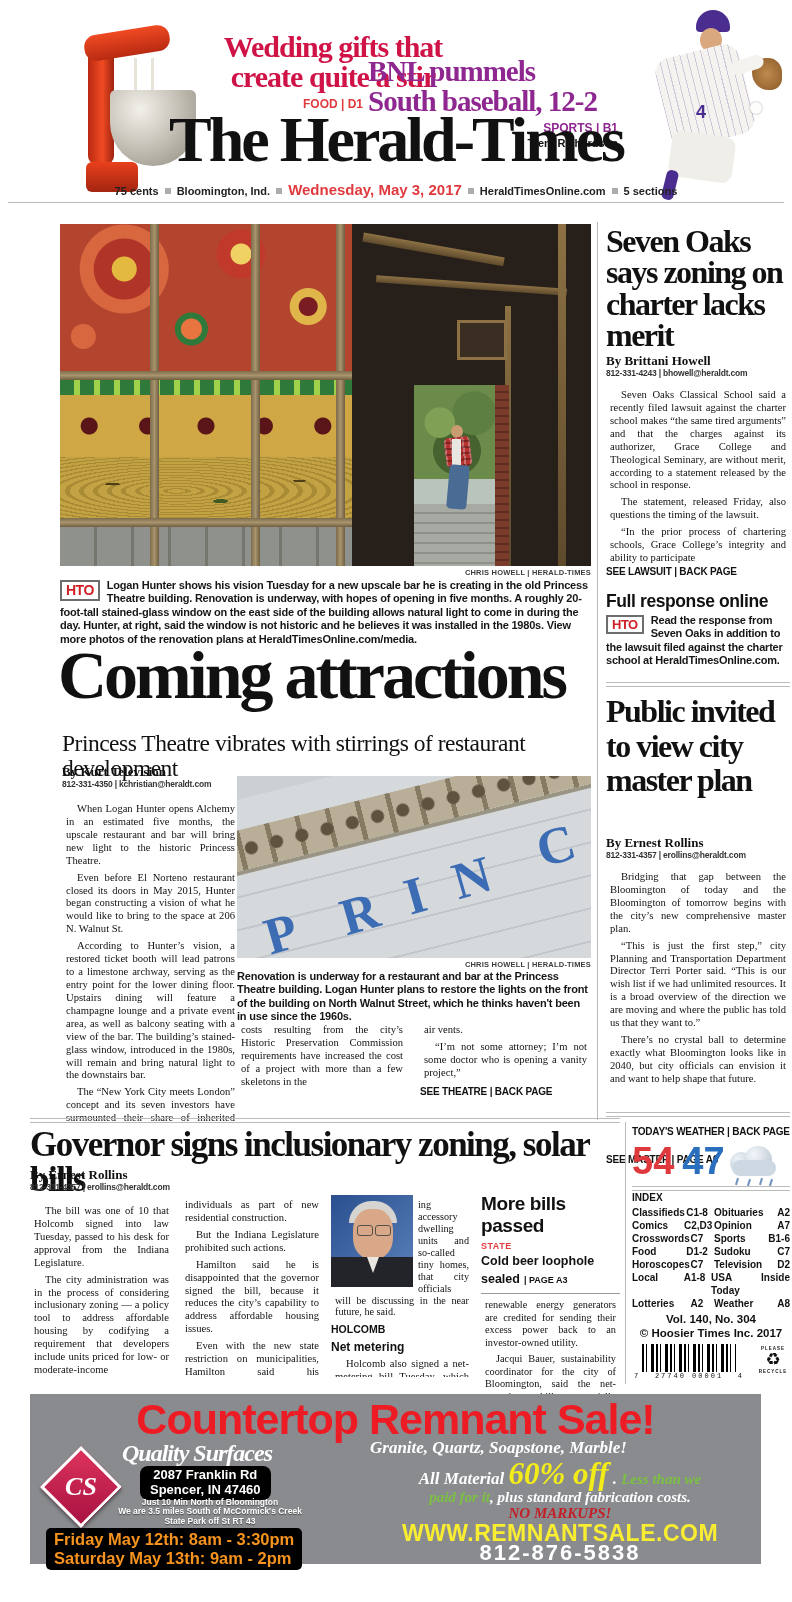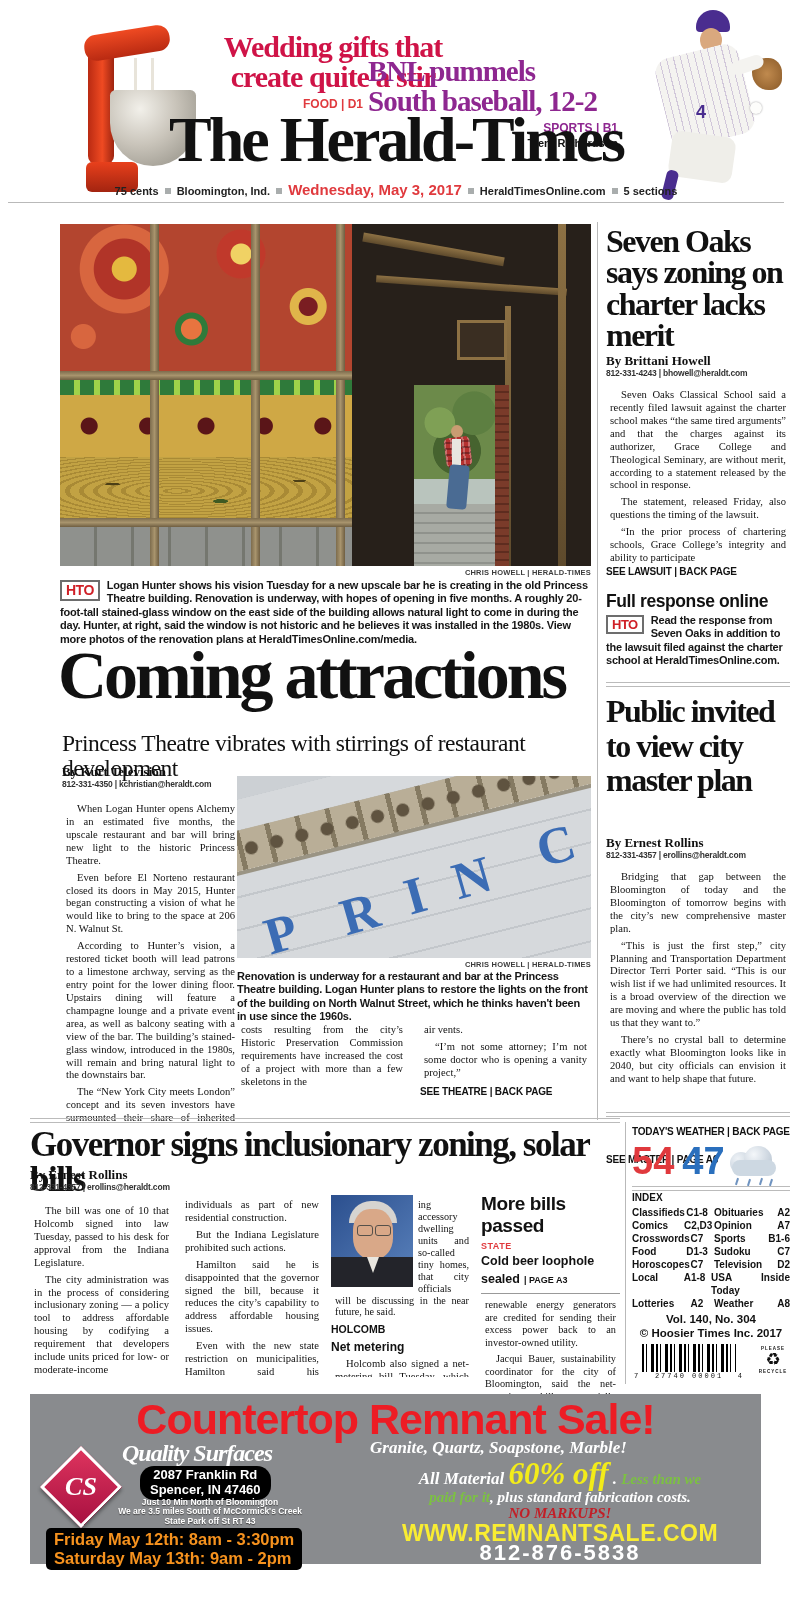--- a/index.html
+++ b/index.html
@@ -55,21 +55,21 @@
   .irow{display:flex;font-family:"Liberation Sans",sans-serif;font-weight:700;font-size:10px;line-height:13px}
   .irow .n1{width:52px}.irow .p1{width:26px;text-align:center;margin-right:4px}
   .irow .n2{width:52px}.irow .p2{flex:1;text-align:right}
   .vol{font-family:"Liberation Sans",sans-serif;font-weight:700;font-size:11.5px;text-align:center;line-height:1.25}
   .barcode{height:28px;background:repeating-linear-gradient(90deg,#000 0 2px,#fff 2px 4px,#000 4px 5px,#fff 5px 9px,#000 9px 12px,#fff 12px 14px)}
   .bdig{font-family:"Liberation Mono",monospace;font-size:7px;text-align:center;letter-spacing:2px}
   
   .ad{background:#898b8e}
   .ad-hl{font-family:"Liberation Sans",sans-serif;font-weight:700;font-size:43px;letter-spacing:-1px;color:#ed1c24;text-align:center;line-height:1}
   .ad-brand{font-style:italic;font-weight:700;font-size:24px;color:#fff;letter-spacing:-1px}
-  .ad-addr{background:#000;color:#fff;font-family:"Liberation Sans",sans-serif;font-weight:700;font-size:13px;line-height:1.15;text-align:center;padding:2px 10px;border-radius:14px}
+  .ad-addr{background:#000;color:#fff;font-family:"Liberation Sans",sans-serif;font-weight:700;font-size:13px;line-height:1.15;text-align:center;padding:2px 10px;border-radius:8px}
   .ad-loc{color:#fff;font-family:"Liberation Sans",sans-serif;font-weight:700;font-size:8.5px;line-height:1.1;text-align:center;text-shadow:0 1px 1px #444}
   .ad-sched{background:#000;border-radius:5px;padding:2px 8px;color:#f6921e;font-family:"Liberation Sans",sans-serif;font-weight:700;font-size:16.5px;line-height:1.15;white-space:nowrap}
   .ad-it{font-style:italic;font-weight:700;color:#fff}
   .diamond{width:58px;height:58px;transform:rotate(45deg);background:linear-gradient(135deg,#e0355f,#a50f3f);box-shadow:inset 0 0 0 3px #fff, 2px 2px 4px rgba(0,0,0,.4)}
   .diamond span{display:block;transform:rotate(-45deg);color:#fff;font-style:italic;font-weight:700;font-size:26px;text-align:center;line-height:58px;font-family:"Liberation Serif",serif}
 </style>
 </head>
 <body>
 
 <div id="page">
@@ -327,21 +327,21 @@
         <span class="p2">A7</span>
       </div>
     <div class="irow">
         <span class="n1">Crosswords</span>
         <span class="p1">C7</span>
         <span class="n2">Sports</span>
         <span class="p2">B1-6</span>
       </div>
     <div class="irow">
         <span class="n1">Food</span>
-        <span class="p1">D1-3</span>
+        <span class="p1">D1-2</span>
         <span class="n2">Sudoku</span>
         <span class="p2">C7</span>
       </div>
     <div class="irow">
         <span class="n1">Horoscopes</span>
         <span class="p1">C7</span>
         <span class="n2">Television</span>
         <span class="p2">D2</span>
       </div>
     <div class="irow">

